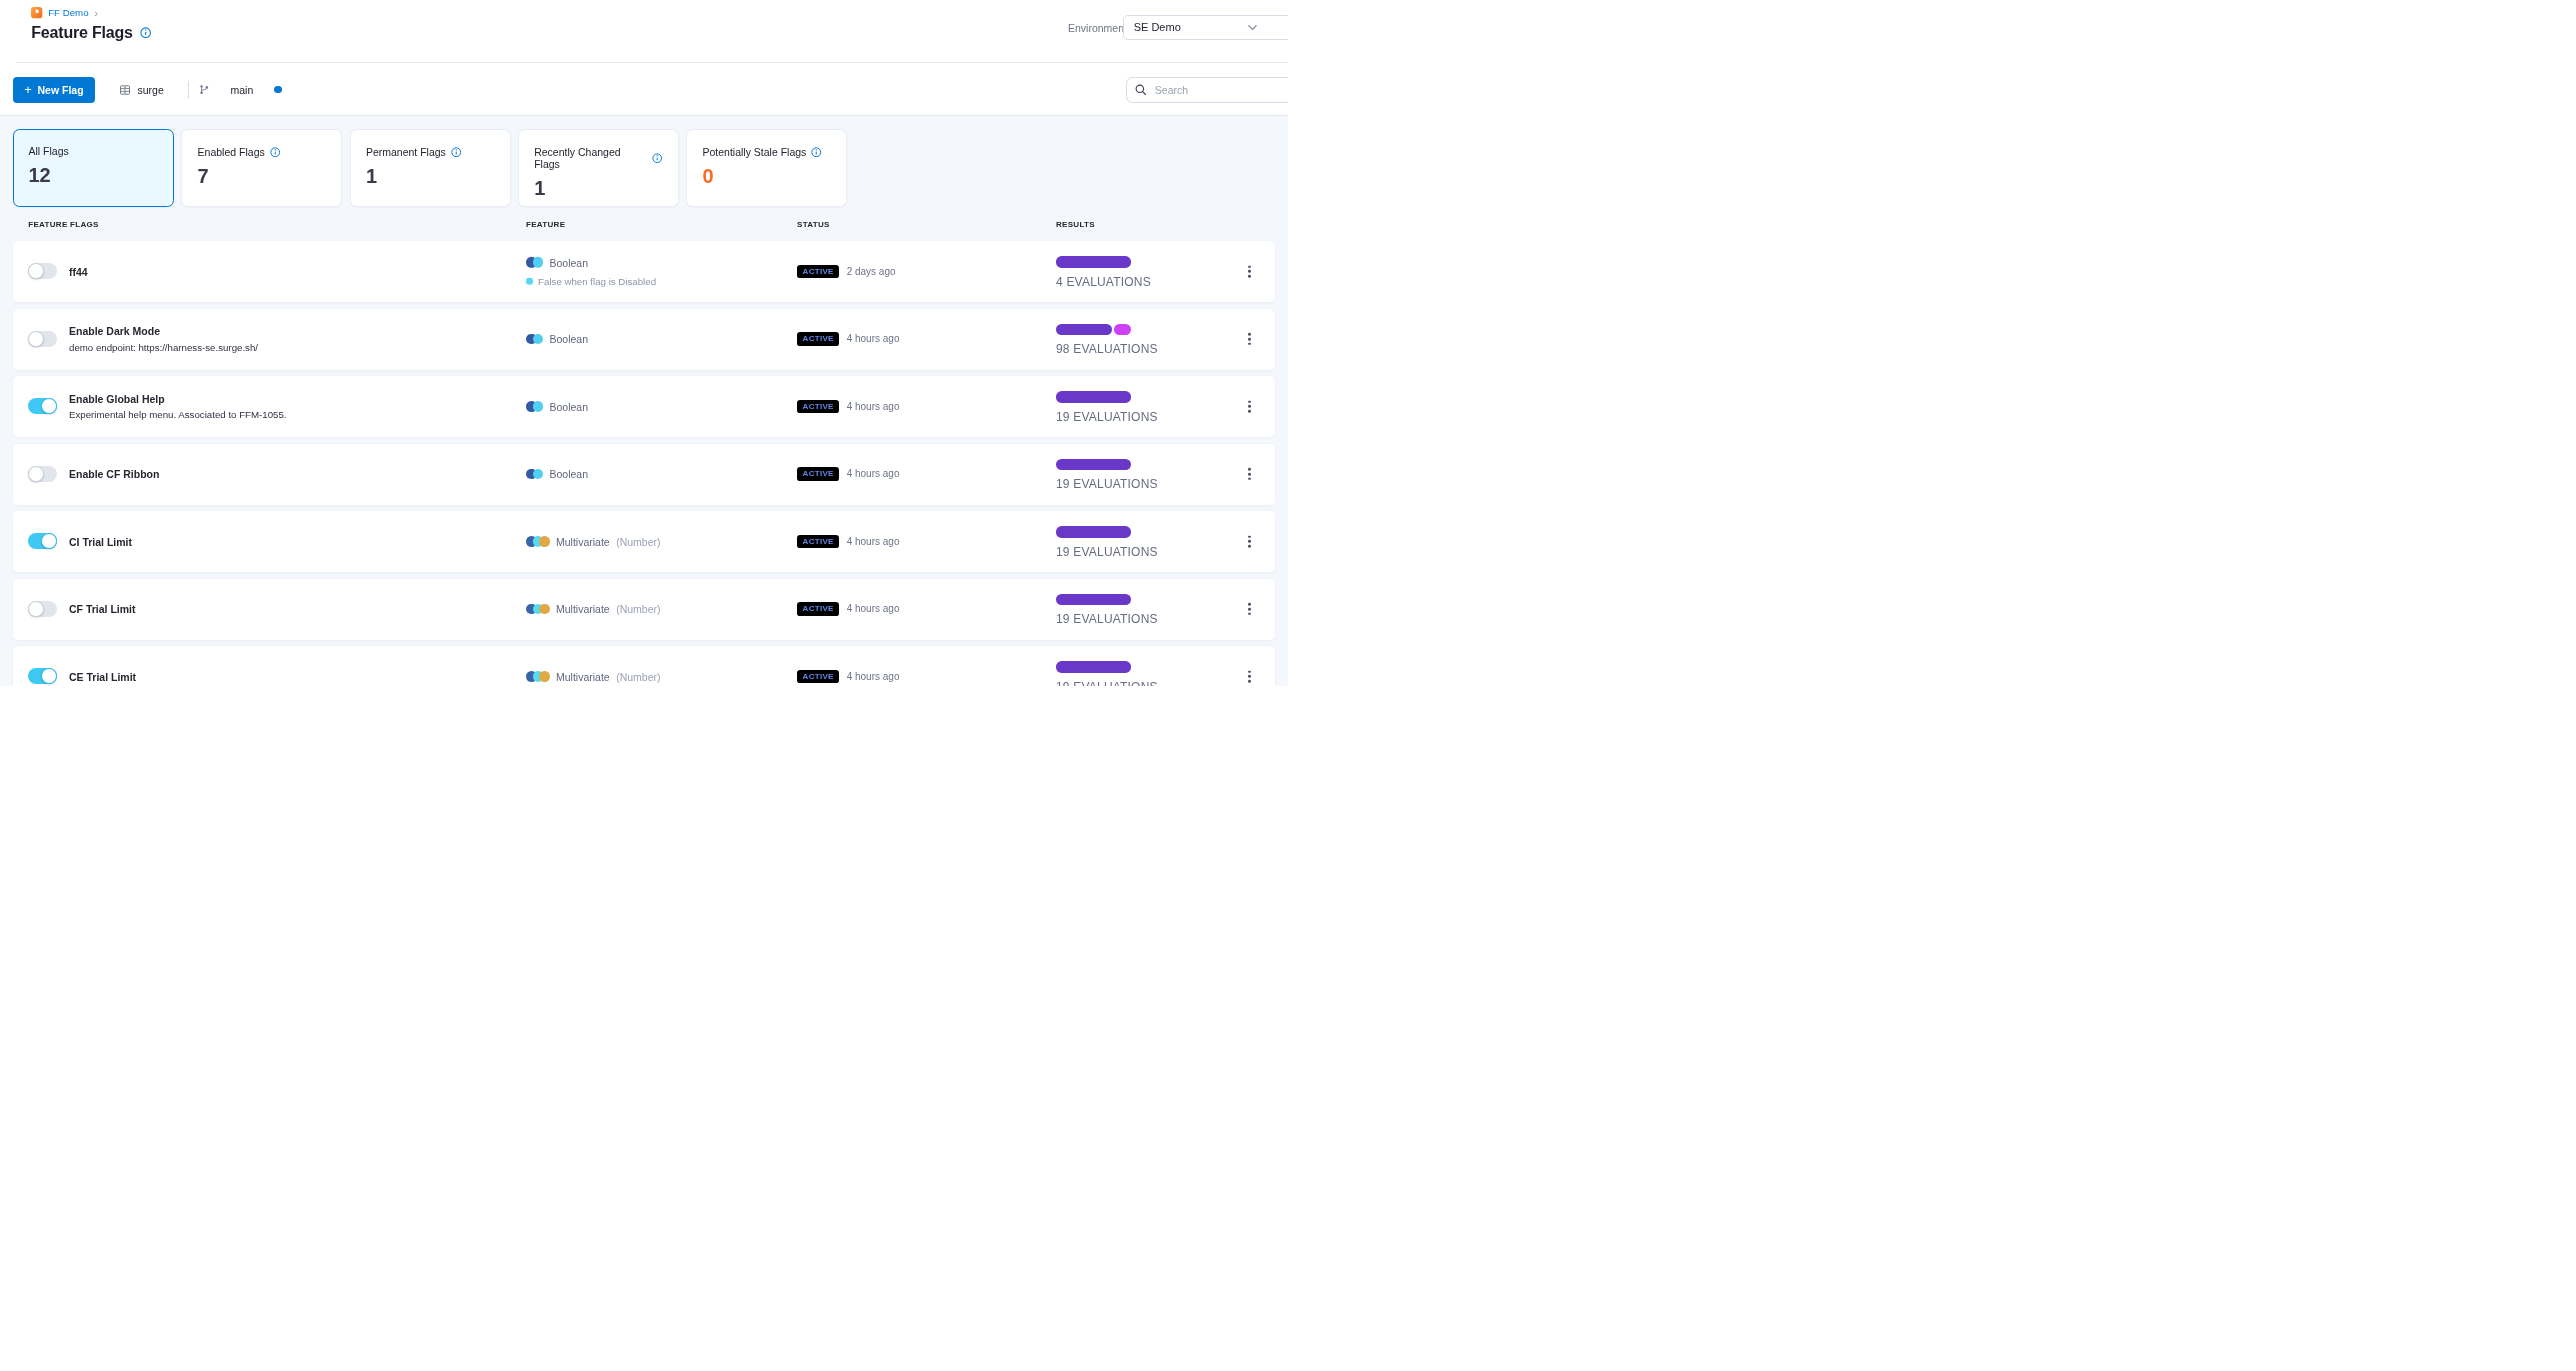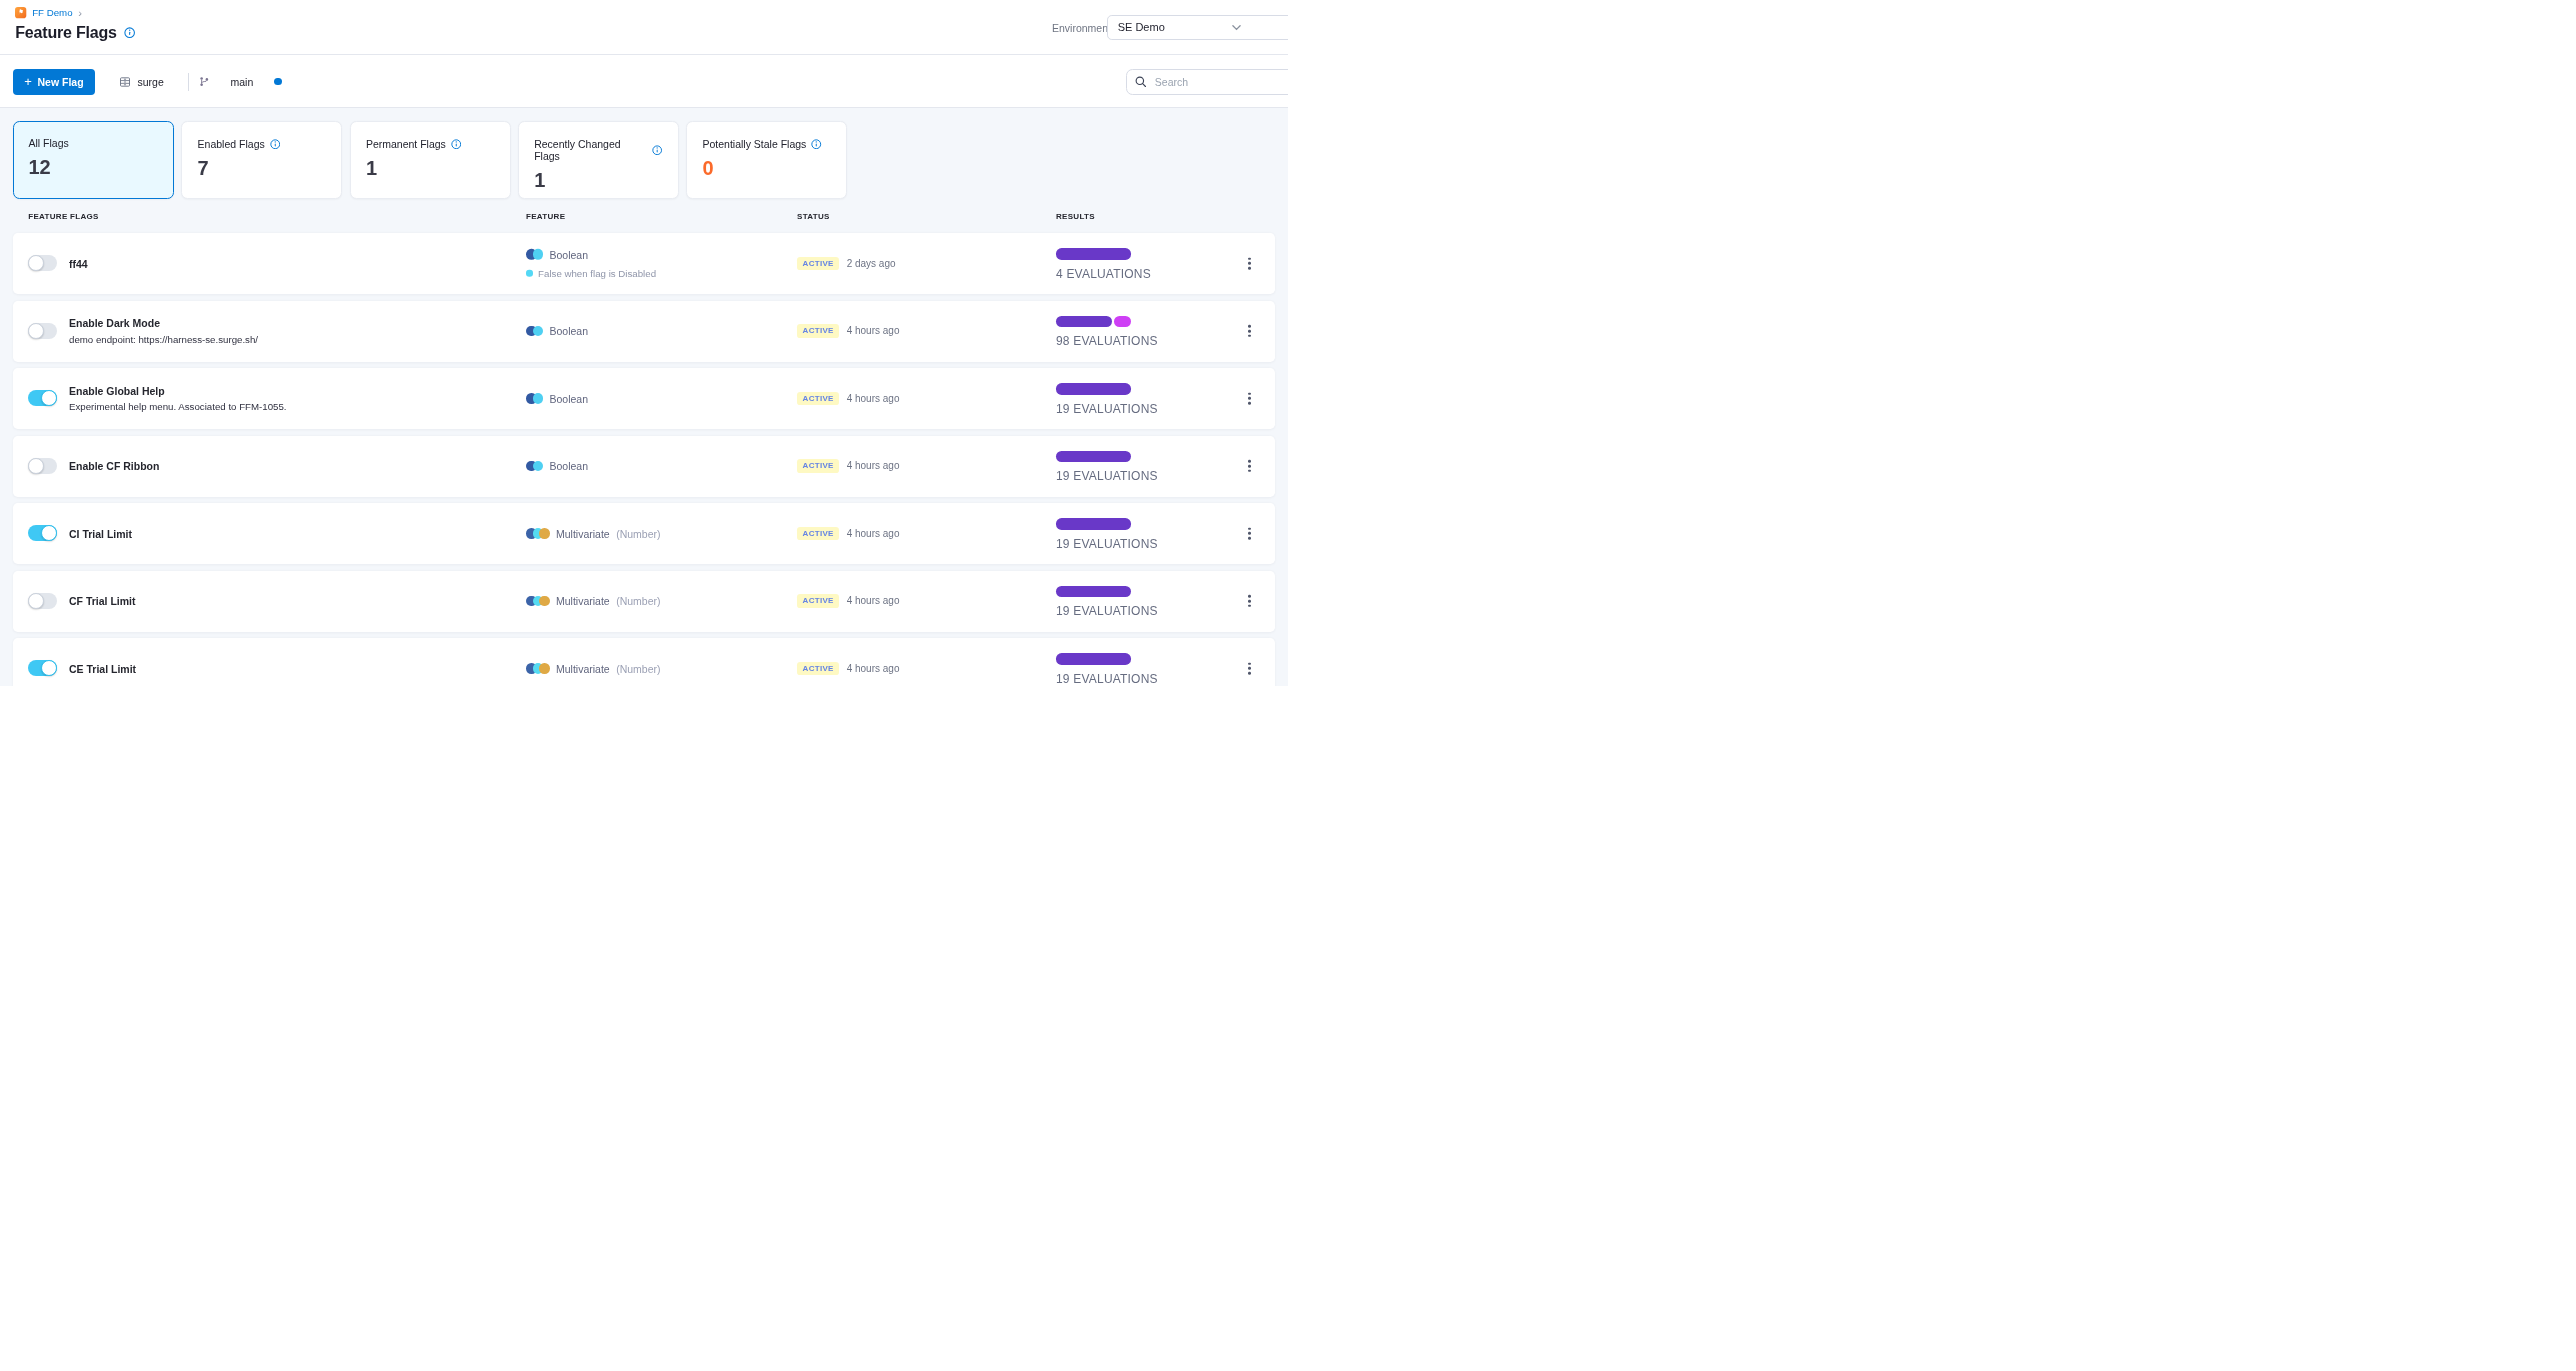--- a/index.html
+++ b/index.html
@@ -1,19 +1,19 @@
 <!DOCTYPE html>
 <html style="font-size:13px"><head>
 <meta charset="utf-8">
 <style>
   html,body{margin:0;padding:0;width:1288px;height:686px;overflow:hidden;background:#fff;
     font-family:"Liberation Sans","DejaVu Sans",sans-serif;-webkit-font-smoothing:antialiased;}
   *{box-sizing:border-box;}
   
-  .page-header{position:relative;height:55px;background:#fff;border-bottom:0.8px solid #e4e7ee;}
+  .page-header{position:relative;height:63px;background:#fff;border-bottom:0.8px solid #e4e7ee;margin-left:16px;}
   .breadcrumb{position:absolute;top:7.3px;left:15.3px;display:flex;align-items:center;gap:5.6px;cursor:pointer;}
   .crumb{color:#0278d5;font-size:9.7px;text-decoration:none;}
   .crumb-sep{color:#9199a8;font-size:11.3px;line-height:8px;}
   .title-row{position:absolute;top:24px;left:15.3px;display:flex;align-items:center;gap:7.3px;}
   h1{margin:0;font-size:16px;font-weight:700;color:#1c1d29;letter-spacing:-0.2px;}
   .env-label{position:absolute;left:1052px;top:22px;font-size:10.5px;color:#6f7583;}
   .env-select{position:absolute;left:1107px;top:14.5px;width:194px;height:25px;border:0.8px solid #d8dce6;
     border-radius:4.8px;background:#fff;display:flex;align-items:center;padding:0 9.7px;font-size:11px;
     color:#1e1f2b;cursor:pointer;}
   .env-chevron{position:absolute;left:124px;top:9.7px;}
@@ -61,21 +61,21 @@
   .type-line{display:flex;align-items:center;gap:6.5px;}
   .type-circles{display:flex;}
   .type-circles i{width:10.5px;height:10.5px;border-radius:50%;display:block;}
   .type-circles i + i{margin-left:-4px;}
   .type-text{font-size:10.5px;color:#60657e;}
   .type-suffix{font-size:10.5px;color:#9ba0b4;}
   .note-line{display:flex;align-items:center;gap:5.6px;margin-top:7.3px;}
   .note-dot{width:6.5px;height:6.5px;border-radius:50%;}
   .note-text{font-size:9.7px;color:#8f95a9;}
   .status{position:absolute;left:784px;top:50%;transform:translateY(-50%);display:flex;align-items:center;gap:7.3px;}
-  .badge{background:#fef9c3;color:#6484e4;font-size:8px;font-weight:700;letter-spacing:0.3px;
+  .badge{background:#000000;color:#6484e4;font-size:8px;font-weight:700;letter-spacing:0.3px;
     padding:2.4px 5.6px;border-radius:3.2px;}
   .updated{font-size:10px;color:#6d7384;}
   .results{position:absolute;left:1043px;top:15.3px;width:76px;text-align:center;}
   .bars{display:flex;gap:2.4px;}
   .bar{height:11.3px;border-radius:5.6px;}
   .evals{margin-top:7.3px;font-size:12px;color:#666c80;letter-spacing:0.2px;white-space:nowrap;}
   .kebab{position:absolute;right:20px;top:50%;transform:translateY(-50%);display:flex;flex-direction:column;
     gap:2px;align-items:center;padding:4px;cursor:pointer;}
   .kebab i{width:2.8px;height:2.8px;border-radius:50%;background:#50566a;}
 </style>

